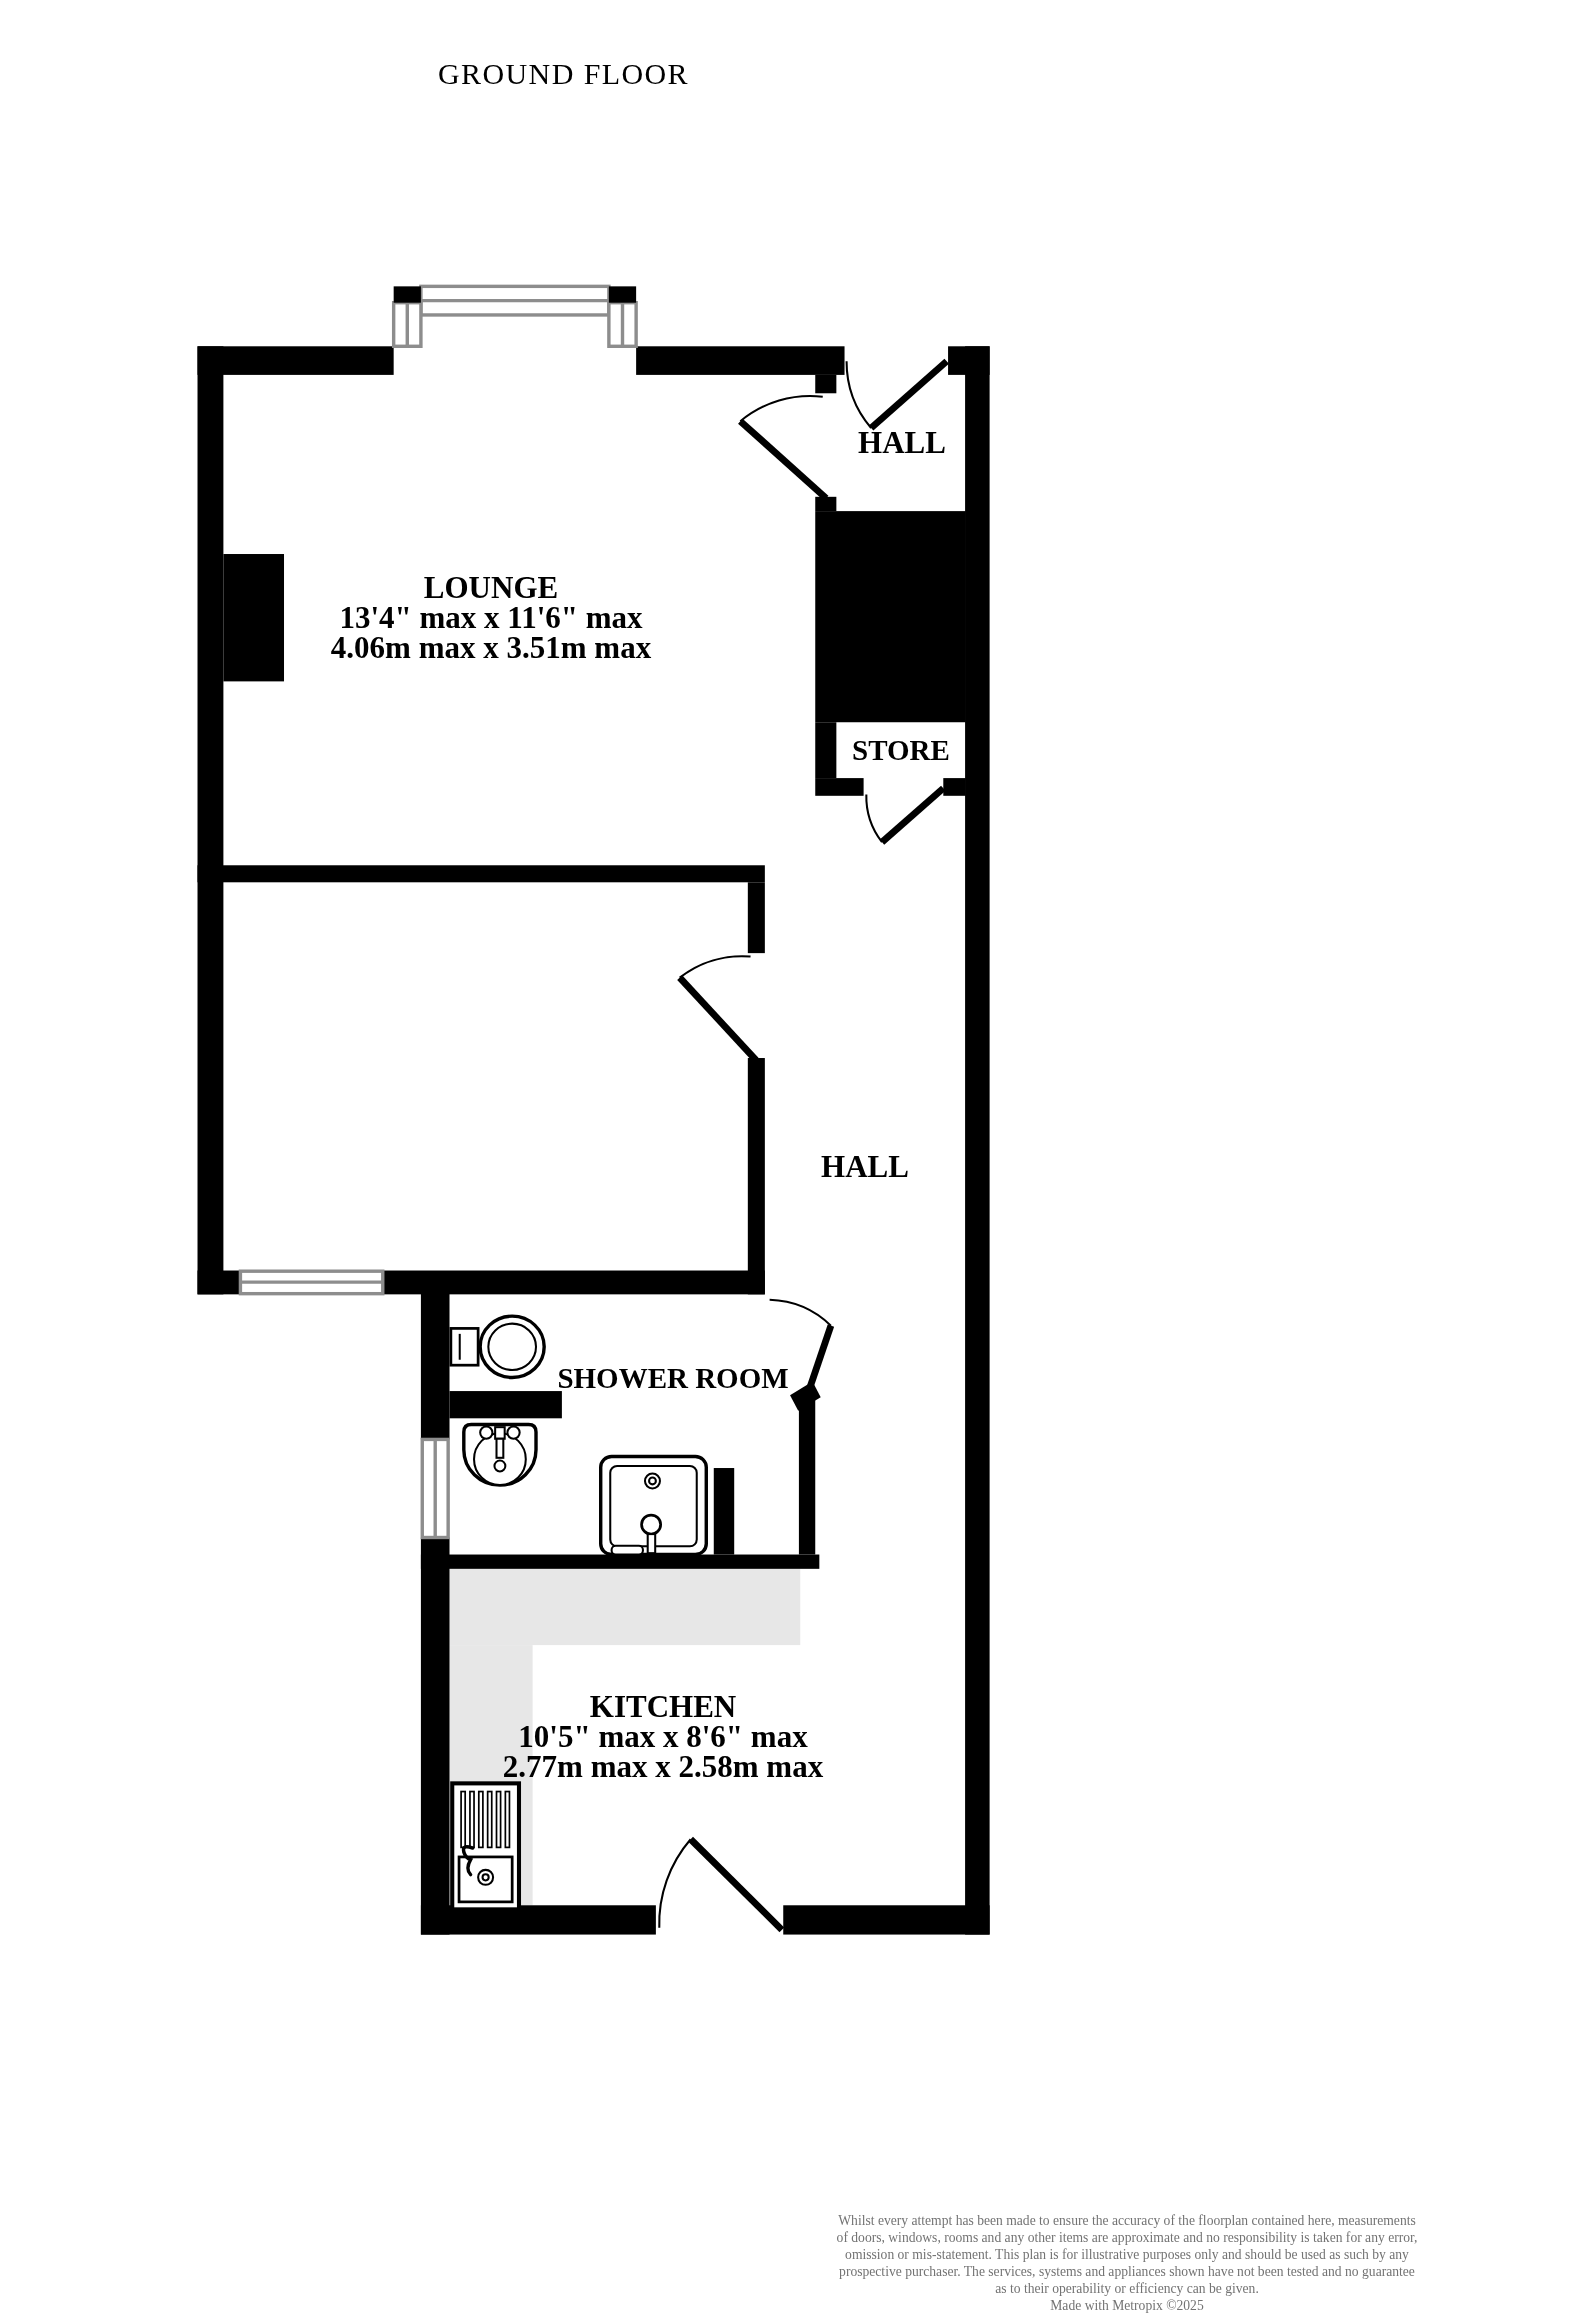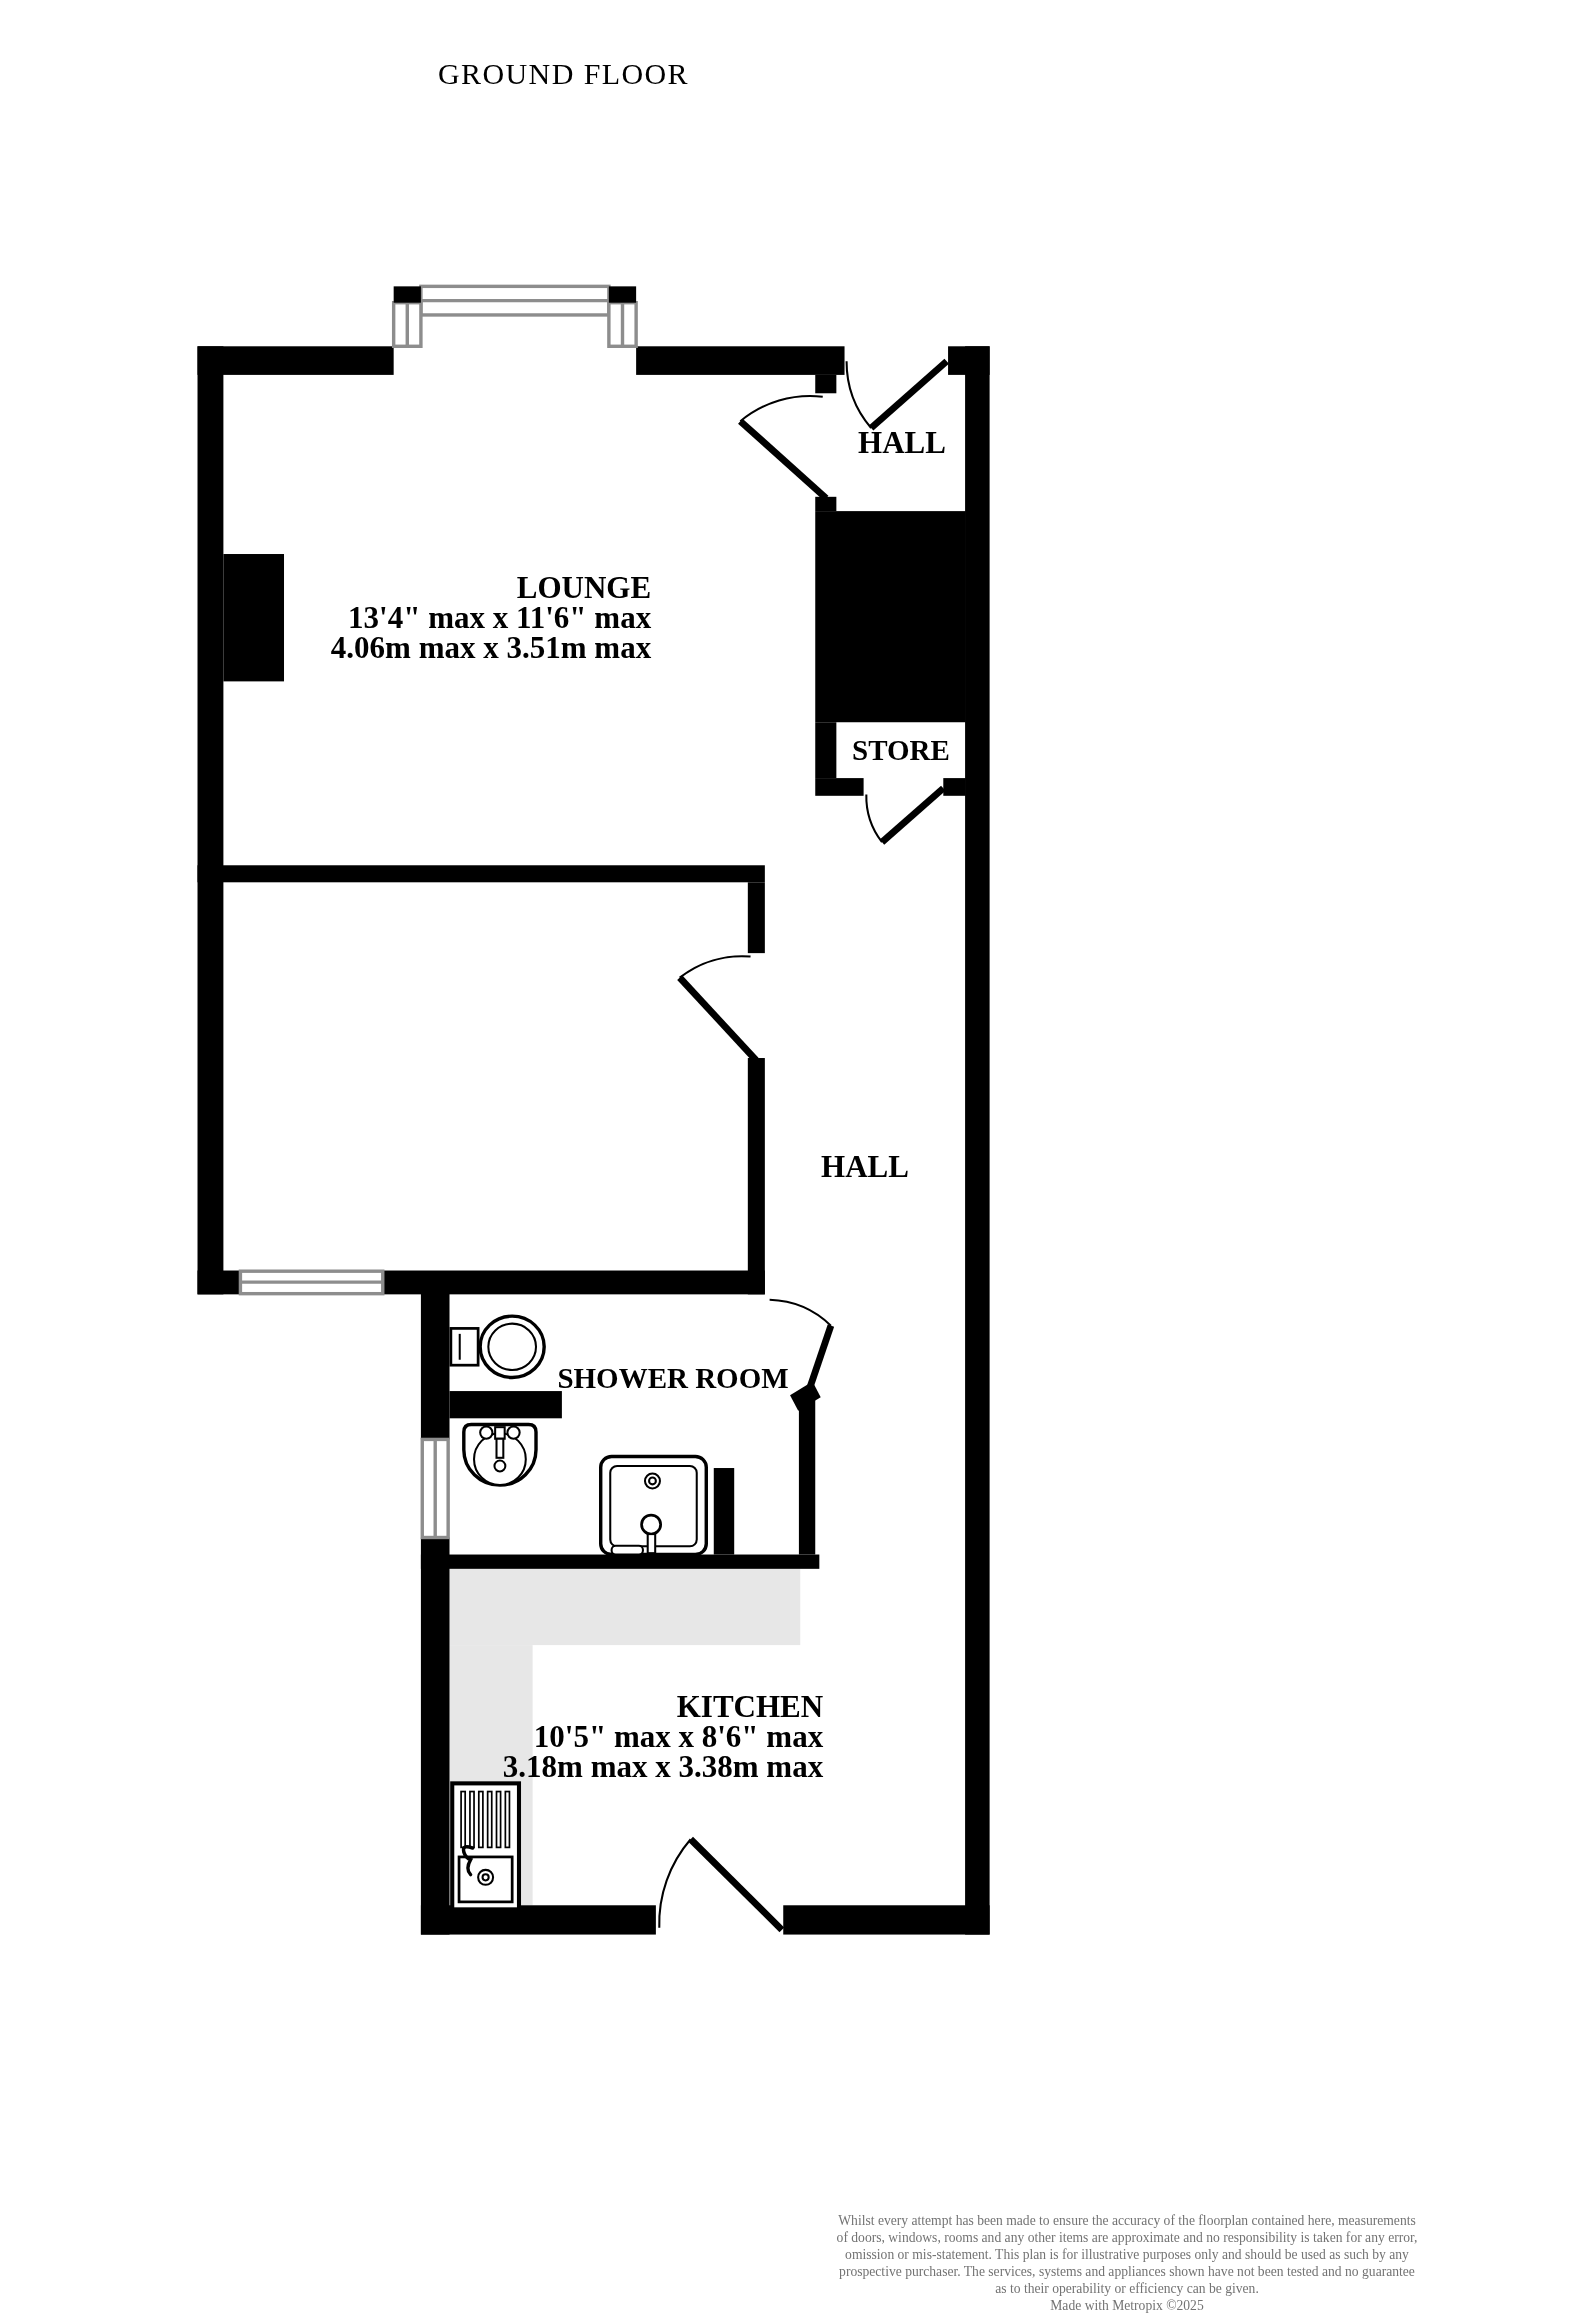--- a/index.html
+++ b/index.html
@@ -18,21 +18,21 @@
   .door-leaf{stroke:var(--wall,#000);stroke-width:10;fill:none;}
   .door-arc{stroke:var(--wall,#000);stroke-width:3;fill:none;}
   .fx{fill:#fff;stroke:var(--wall,#000);}
   .page-title{
     position:absolute;left:438px;top:57px;
     font-size:30px;letter-spacing:1.4px;color:var(--text,#000);
     white-space:nowrap;
   }
   .room-label{
     position:absolute;transform:translate(-50%,-50%);
-    text-align:right;color:var(--text,#000);
+    text-align:center;color:var(--text,#000);
     font-weight:bold;font-size:31px;line-height:30px;white-space:nowrap;
   }
   .footer{
     position:absolute;left:732px;top:2212px;width:790px;
     text-align:center;font-size:13.6px;line-height:17px;color:#737373;
   }
 </style>
 </head>
 <body>
 
@@ -183,21 +183,21 @@
     <div>HALL</div>
   </div>
 
   <div class="room-label" style="left:673px;top:1378px;font-size:29px;">
     <div>SHOWER ROOM</div>
   </div>
 
   <div class="room-label" style="left:663px;top:1737px;">
     <div>KITCHEN</div>
     <div>10'5" max x 8'6" max</div>
-    <div>3.18m max x 3.38m max</div>
+    <div>2.77m max x 2.58m max</div>
   </div>
 
   <div class="footer">
     <div>Whilst every attempt has been made to ensure the accuracy of the floorplan contained here, measurements</div>
     <div>of doors, windows, rooms and any other items are approximate and no responsibility is taken for any error,</div>
     <div>omission or mis-statement. This plan is for illustrative purposes only and should be used as such by any</div>
     <div>prospective purchaser. The services, systems and appliances shown have not been tested and no guarantee</div>
     <div>as to their operability or efficiency can be given.</div>
     <div>Made with Metropix ©2025</div>
   </div>

